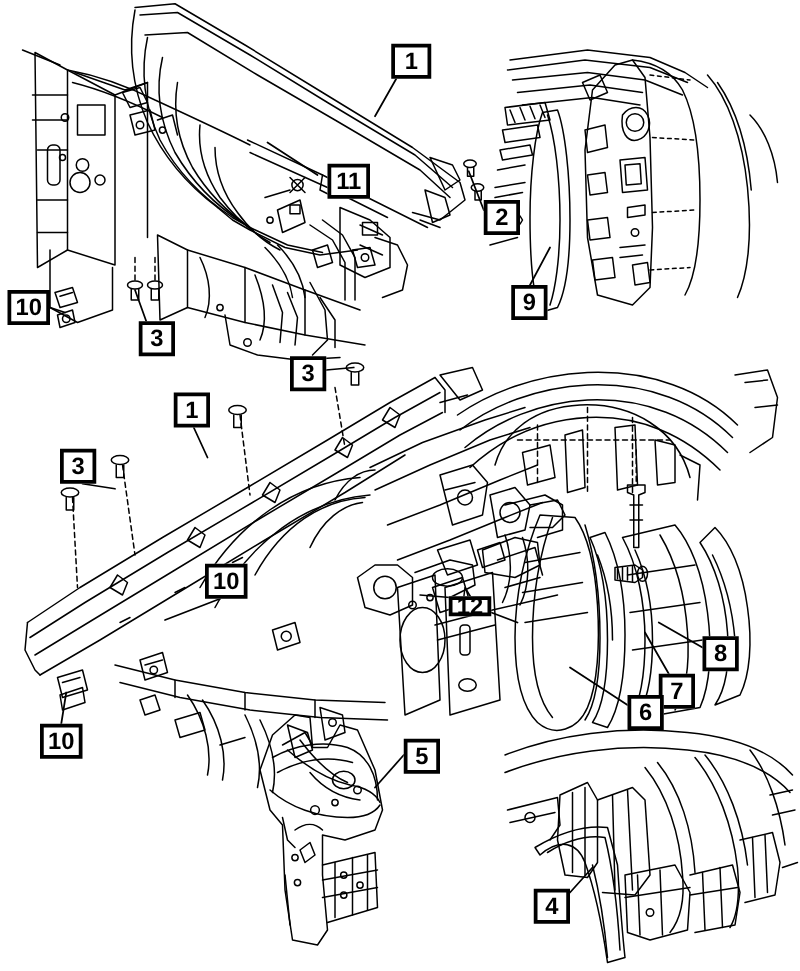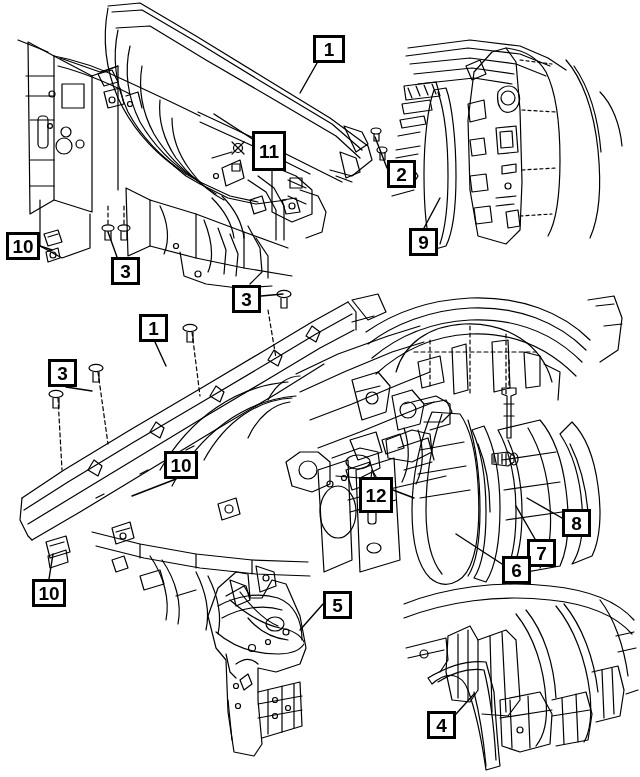--- a/index.html
+++ b/index.html
@@ -429,31 +429,31 @@
         <path d="M502 564 L456 534"></path>
         <path d="M323 604 L300 630"></path>
         <path d="M456 714 L474 694"></path>
       </g>
 
     </g>
   </svg>
 
   <div id="callouts">
       <div class="callout c-s" style="left: 313px; top: 35px; width: 32px; height: 28px;">1</div>
-      <div class="callout c-w" style="left: 252px; top: 131px; width: 34px; height: 40px;">11</div>
+      <div class="callout c-w" style="left: 262px; top: 131px; width: 34px; height: 28px;">11</div>
       <div class="callout c-w" style="left: 6px; top: 232px; width: 34px; height: 28px;">10</div>
       <div class="callout c-s" style="left: 111px; top: 257px; width: 29px; height: 28px;">3</div>
       <div class="callout c-s" style="left: 387px; top: 160px; width: 29px; height: 28px;">2</div>
       <div class="callout c-s" style="left: 409px; top: 228px; width: 29px; height: 28px;">9</div>
       <div class="callout c-s" style="left: 232px; top: 285px; width: 29px; height: 28px;">3</div>
       <div class="callout c-s" style="left: 139px; top: 314px; width: 29px; height: 28px;">1</div>
       <div class="callout c-s" style="left: 48px; top: 359px; width: 29px; height: 28px;">3</div>
       <div class="callout c-w" style="left: 164px; top: 451px; width: 34px; height: 28px;">10</div>
       <div class="callout c-w" style="left: 32px; top: 579px; width: 34px; height: 28px;">10</div>
-      <div class="callout c-w" style="left: 359px; top: 477px; width: 34px; height: 36px;">12</div>
+      <div class="callout c-w" style="left: 359px; top: 477px; width: 34px; height: 16px;">12</div>
       <div class="callout c-s" style="left: 562px; top: 509px; width: 29px; height: 28px;">8</div>
       <div class="callout c-s" style="left: 527px; top: 539px; width: 29px; height: 28px;">7</div>
       <div class="callout c-s" style="left: 502px; top: 556px; width: 29px; height: 28px;">6</div>
       <div class="callout c-s" style="left: 323px; top: 591px; width: 29px; height: 28px;">5</div>
       <div class="callout c-s" style="left: 427px; top: 711px; width: 29px; height: 28px;">4</div>
     </div>
 
 </div>
 
 </body></html>

